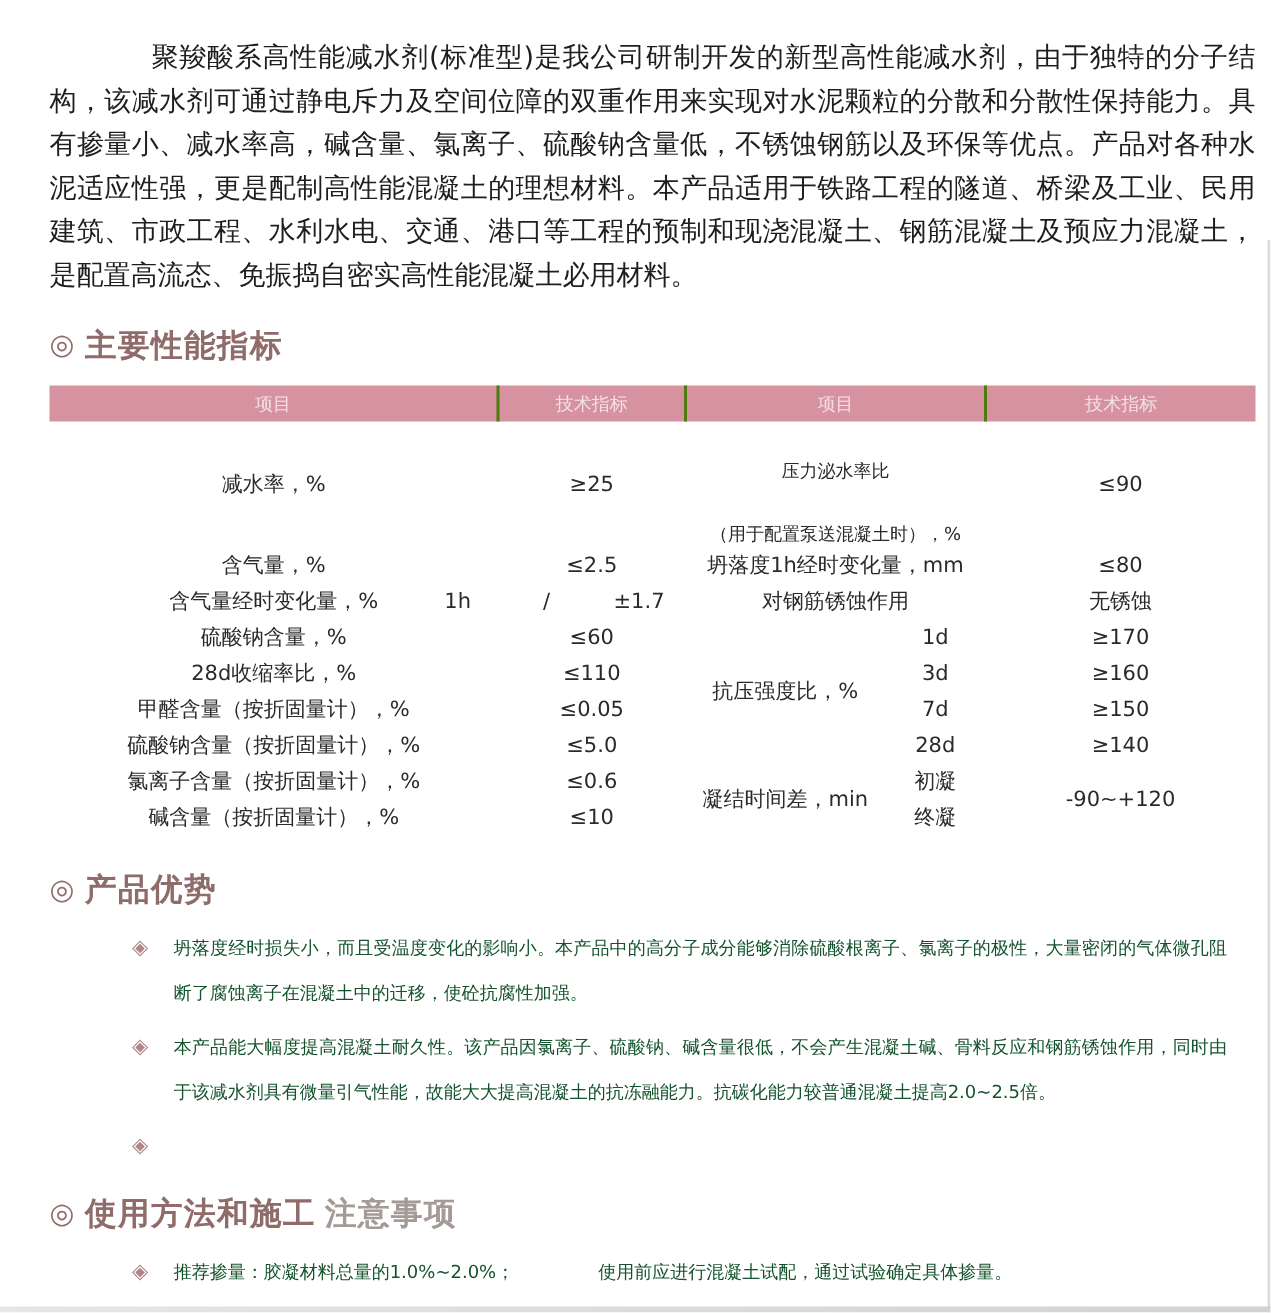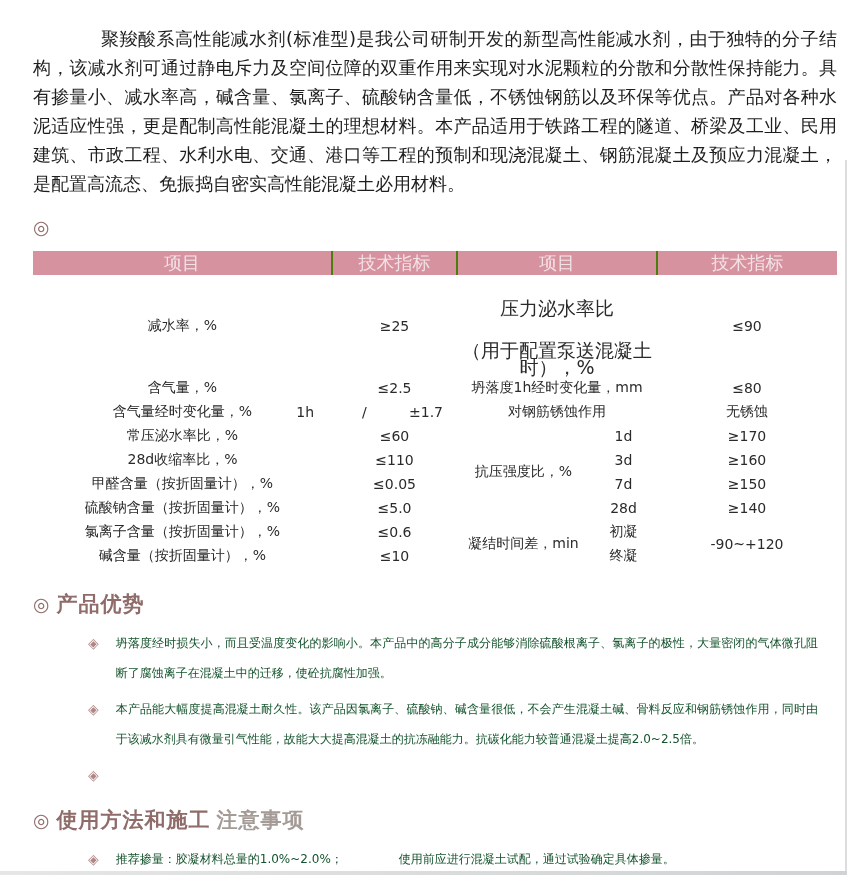--- a/index.html
+++ b/index.html
@@ -57,32 +57,32 @@
   }
   .perf-table col.c1{width:299px;}
   .perf-table col.c2{width:125px;}
   .perf-table col.c3a{width:133px;}
   .perf-table col.c3b{width:67px;}
   .perf-table col.c4{width:180px;}
   .perf-table th{
     background:var(--table_header_bg,#d7929f);
     color:var(--table_header_text,#f2e2e6);
     font-weight:normal;
-    font-size:18px;
+    font-size:12px;
     height:24px;
     padding:0;
   }
   .perf-table th + th{border-left:2px solid #4d7c0f;}
   .perf-table td{
     height:24px;
     padding:0;
     vertical-align:middle;
   }
   .perf-table tr.row-tall td{height:46px;}
-  .two-line div{font-size:19px;line-height:17px;margin-top:25px;}
+  .two-line div{font-size:12px;line-height:17px;margin-top:25px;}
   td.rel{position:relative;}
   .pos-1h{position:absolute;right:18px;top:50%;transform:translateY(-50%);}
   .pos-slash{position:absolute;left:30px;top:50%;transform:translateY(-50%);}
   .pos-pm{position:absolute;right:14px;top:50%;transform:translateY(-50%);}
   
   .bullets{margin:10px 0 0 0;padding:0;list-style:none;}
   .bullet{
     display:flex;
     align-items:flex-start;
     margin:0 0 6px 55px;
@@ -115,20 +115,21 @@
 </style>
 </head>
 <body>
 
 <div class="content">
 
   <p class="intro">聚羧酸系高性能减水剂(标准型)是我公司研制开发的新型高性能减水剂，由于独特的分子结构，该减水剂可通过静电斥力及空间位障的双重作用来实现对水泥颗粒的分散和分散性保持能力。具有掺量小、减水率高，碱含量、氯离子、硫酸钠含量低，不锈蚀钢筋以及环保等优点。产品对各种水泥适应性强，更是配制高性能混凝土的理想材料。本产品适用于铁路工程的隧道、桥梁及工业、民用建筑、市政工程、水利水电、交通、港口等工程的预制和现浇混凝土、钢筋混凝土及预应力混凝土，是配置高流态、免振捣自密实高性能混凝土必用材料。</p>
 
   <h2 class="section-heading">
     <span class="marker">◎</span>
+    <span>主要性能指标</span>
   </h2>
 
   <table class="perf-table">
     <colgroup>
       <col class="c1">
         <col class="c2">
         <col class="c3a">
         <col class="c3b">
         <col class="c4">
     </colgroup>
@@ -162,21 +163,21 @@
           <span class="pos-1h">1h</span>
         </td>
         <td class="rel">
           <span class="pos-slash">/</span>
           <span class="pos-pm">±1.7</span>
         </td>
         <td colspan="2">对钢筋锈蚀作用</td>
         <td>无锈蚀</td>
       </tr>
       <tr>
-        <td>常压泌水率比，%</td>
+        <td>硫酸钠含量，%</td>
         <td>≤60</td>
         <td rowspan="4">抗压强度比，%</td>
         <td>1d</td>
         <td>≥170</td>
       </tr>
       <tr>
         <td>28d收缩率比，%</td>
         <td>≤110</td>
         <td>3d</td>
         <td>≥160</td>

